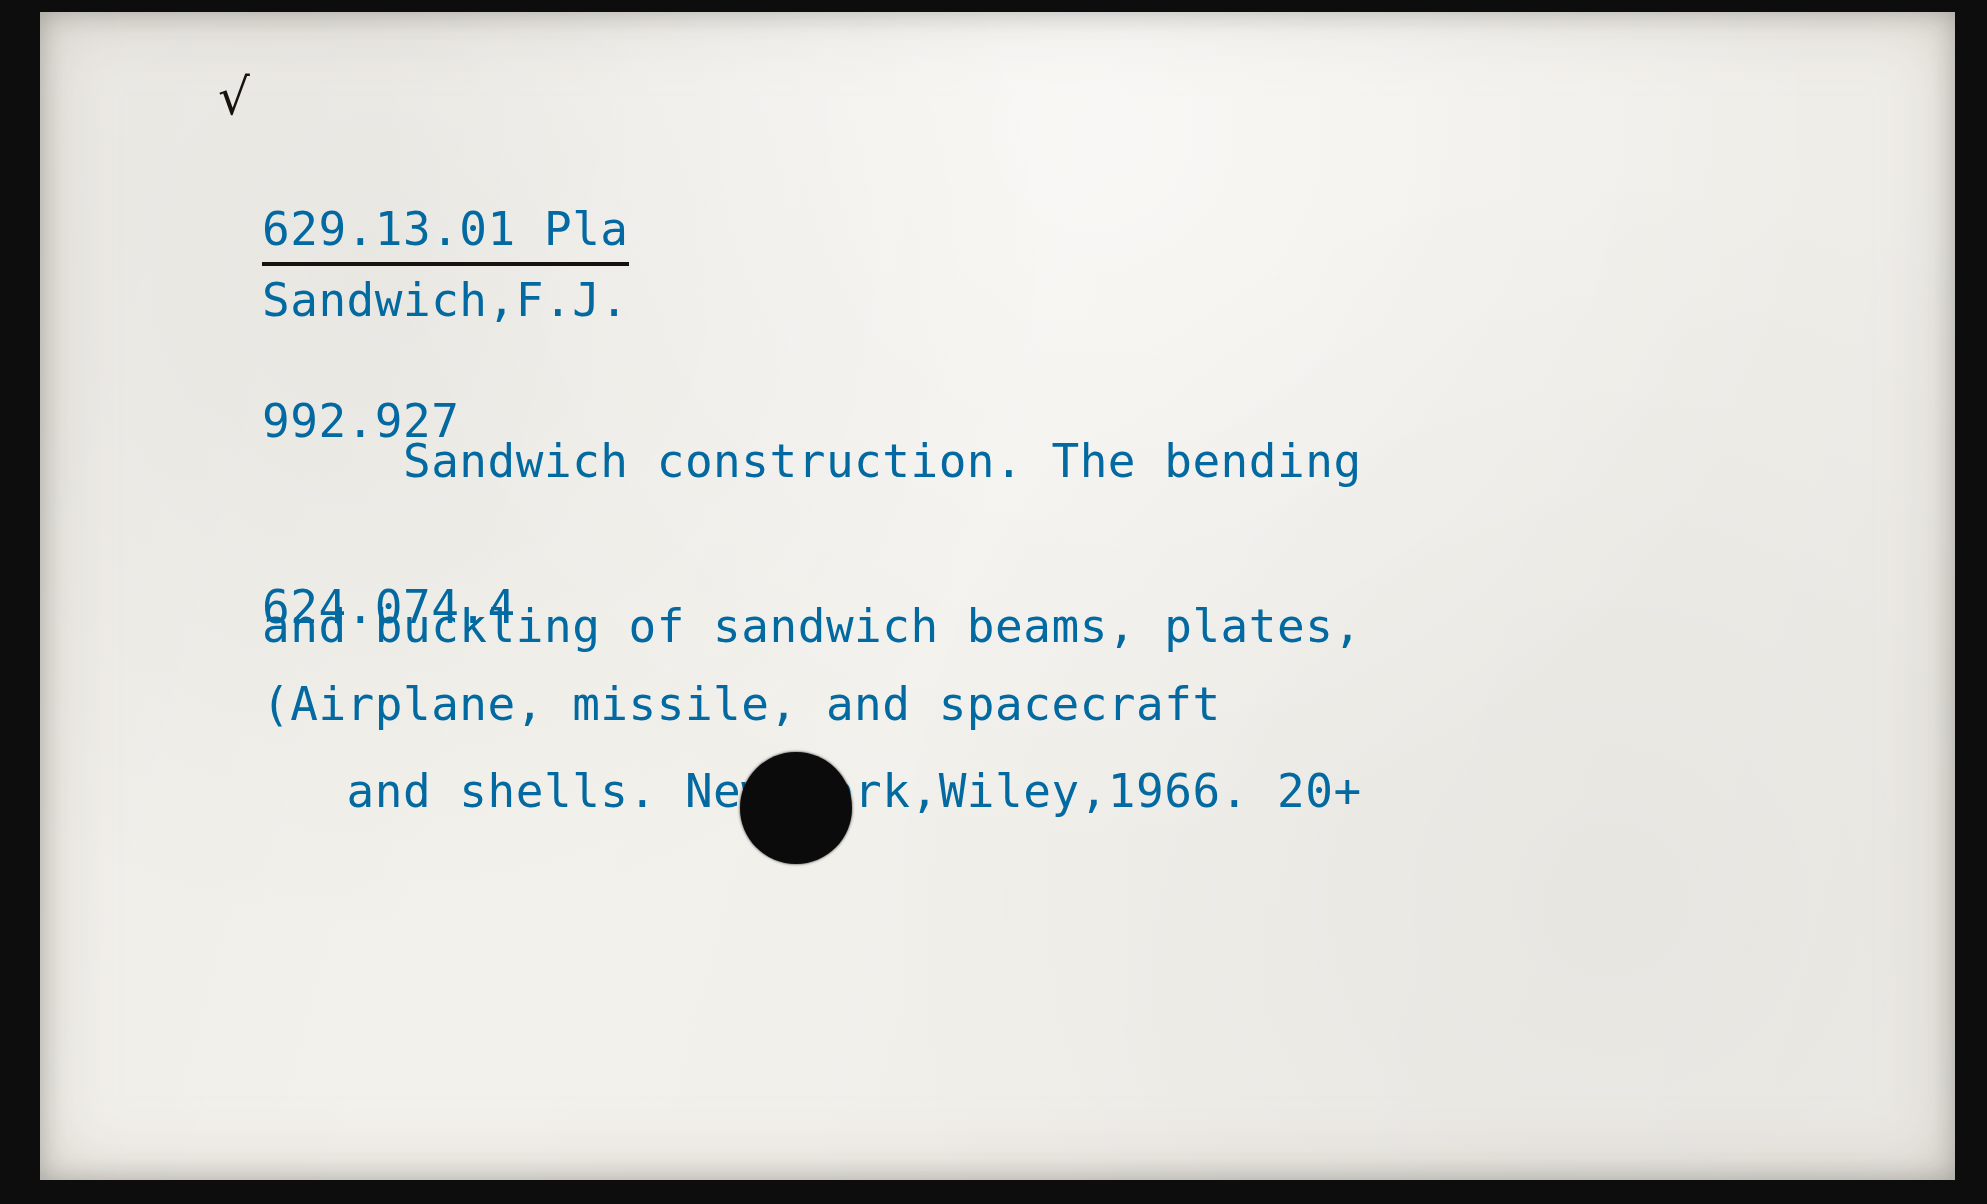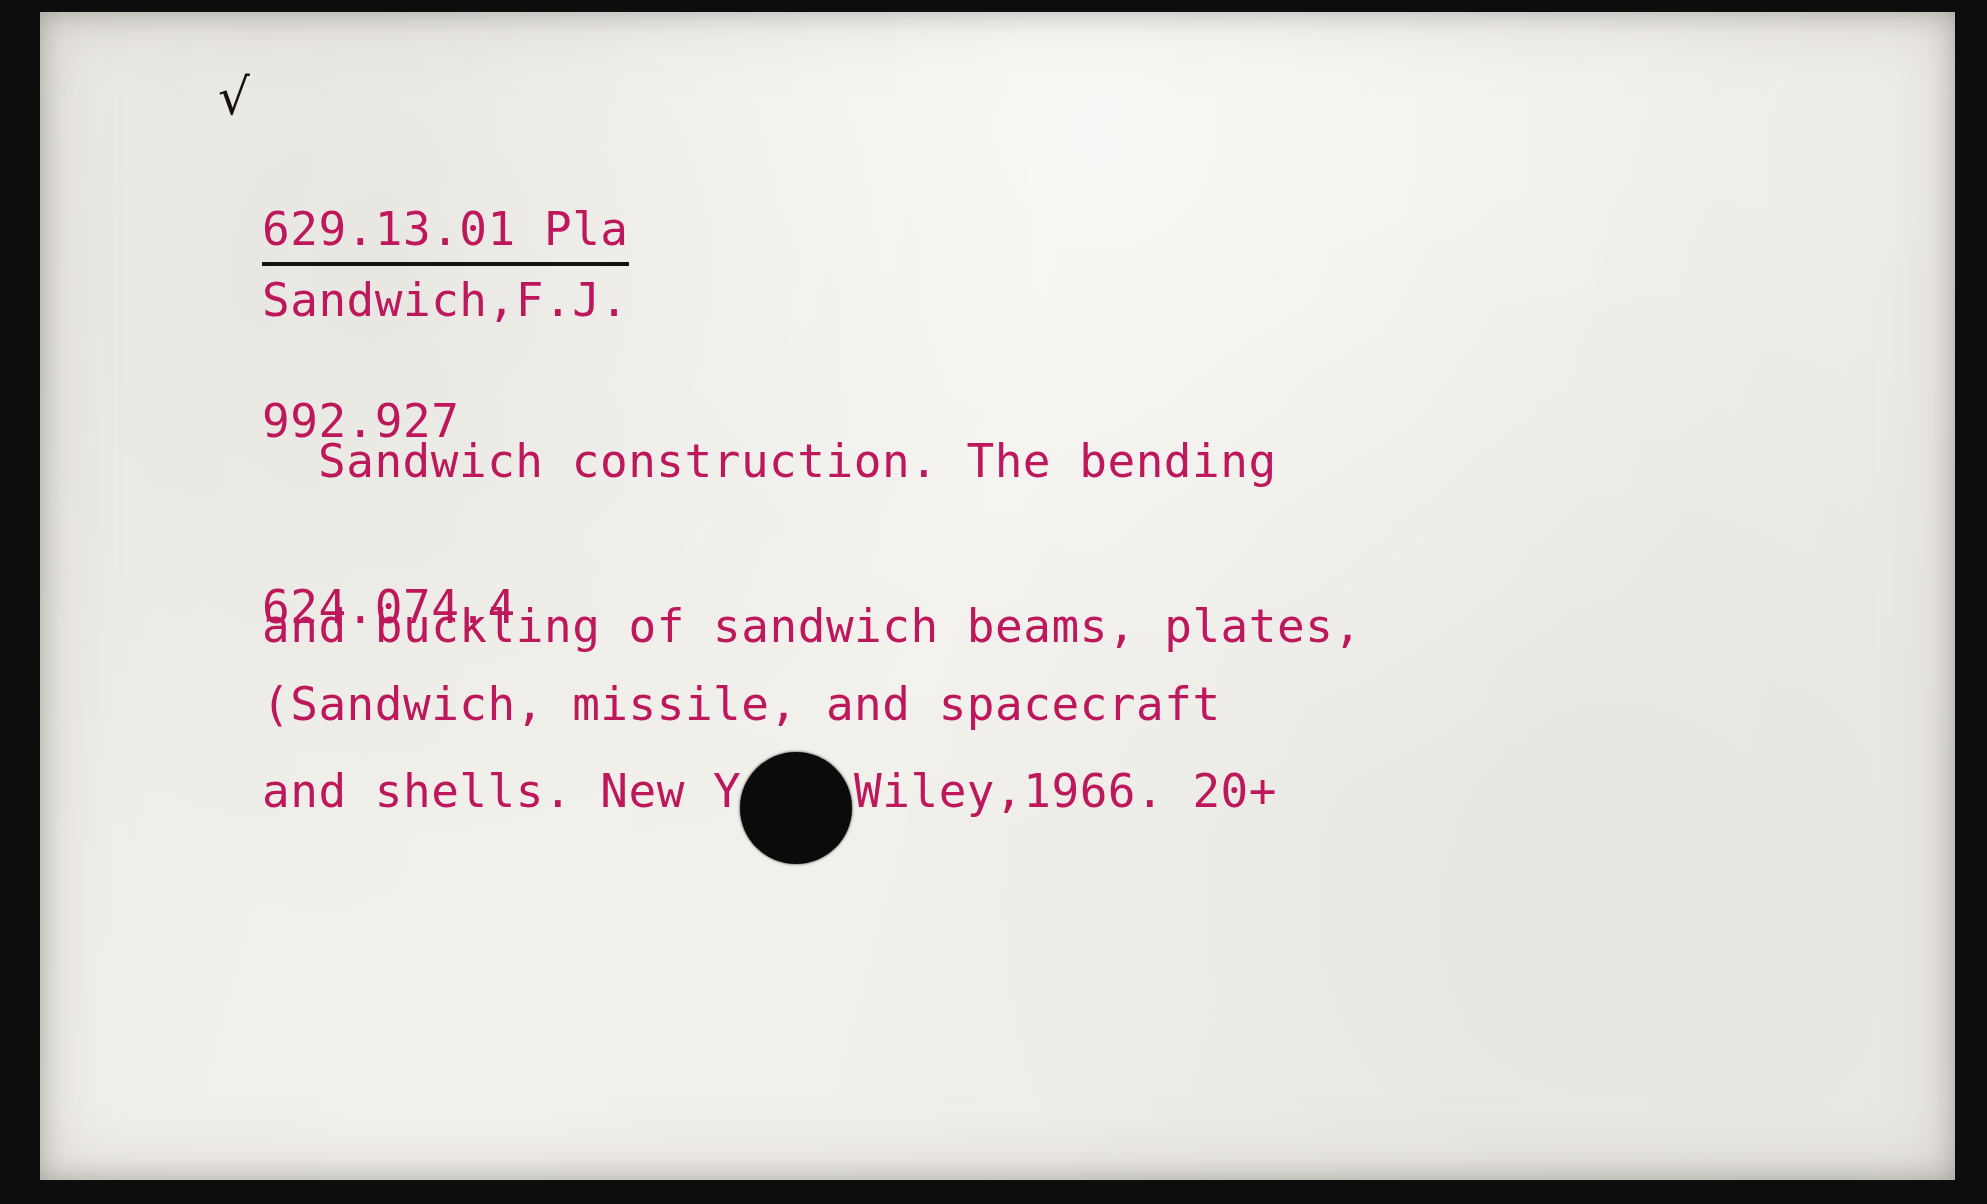--- a/index.html
+++ b/index.html
@@ -43,21 +43,21 @@
       radial-gradient(circle at 18% 22%, rgba(0,0,0,0.035) 0%, rgba(0,0,0,0) 38%),
       radial-gradient(circle at 82% 76%, rgba(0,0,0,0.03) 0%, rgba(0,0,0,0) 42%),
       radial-gradient(circle at 55% 10%, rgba(255,255,255,0.5) 0%, rgba(255,255,255,0) 50%),
       linear-gradient(105deg, rgba(0,0,0,0.02) 0%, rgba(0,0,0,0) 30%, rgba(0,0,0,0.025) 100%);
     pointer-events: none;
   }
 
   
   .typed {
     position: absolute;
-    color: #be185d;
+    color: #0369a1;
     font-family: "DejaVu Sans Mono", monospace;
     white-space: pre;
     letter-spacing: 0.5px;
   }
 
   #callnumber-block {
     left: 222px;
     top: 62px;
     font-size: 46px;
     line-height: 62px;
@@ -85,20 +85,21 @@
     top: 260px;
     font-size: 46px;
     line-height: 56px;
   }
 
   #title-block {
     left: 222px;
     top: 312px;
     font-size: 46px;
     line-height: 55px;
+    text-align: right;
   }
   #title-block .indent {
     padding-left: 56px;
   }
 
   #series-block {
     left: 222px;
     top: 552px;
     font-size: 46px;
     line-height: 56px;
@@ -146,21 +147,21 @@
 
     <div class="typed" id="author-line">Sandwich,F.J.</div>
 
     <div class="typed" id="title-block">
       <div class="indent">Sandwich construction. The bending</div>
       <div>and buckling of sandwich beams, plates,</div>
       <div>and shells. New York,Wiley,1966. 20+</div>
     </div>
 
     <div class="typed" id="series-block">
-      <div>(Sandwich, missile, and spacecraft</div>
+      <div>(Airplane, missile, and spacecraft</div>
     </div>
 
     <div id="punch-hole"></div>
 
     <div id="scan-vignette"></div>
   </div>
 
 </div>
 
 </body></html>

